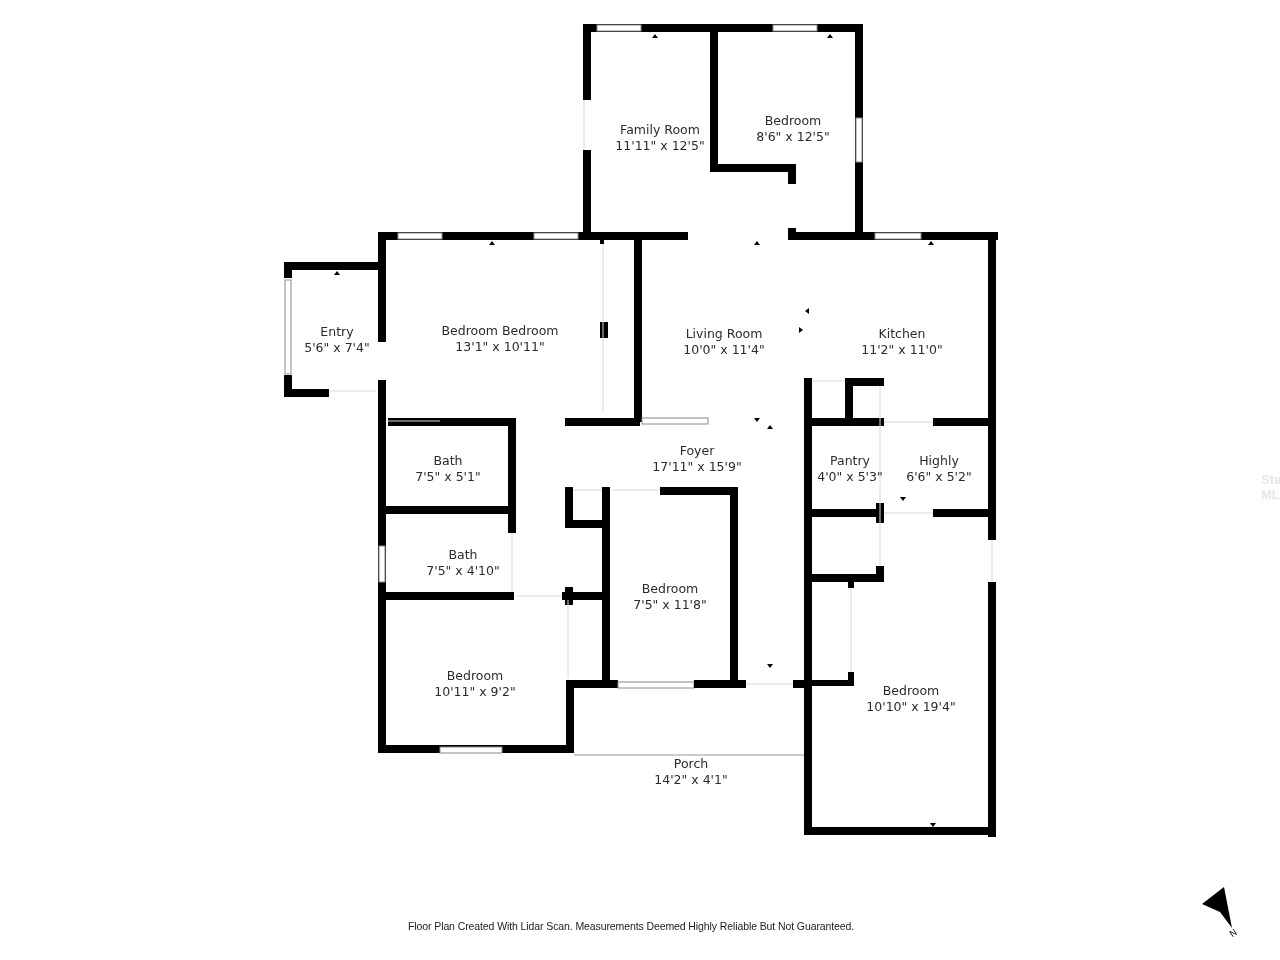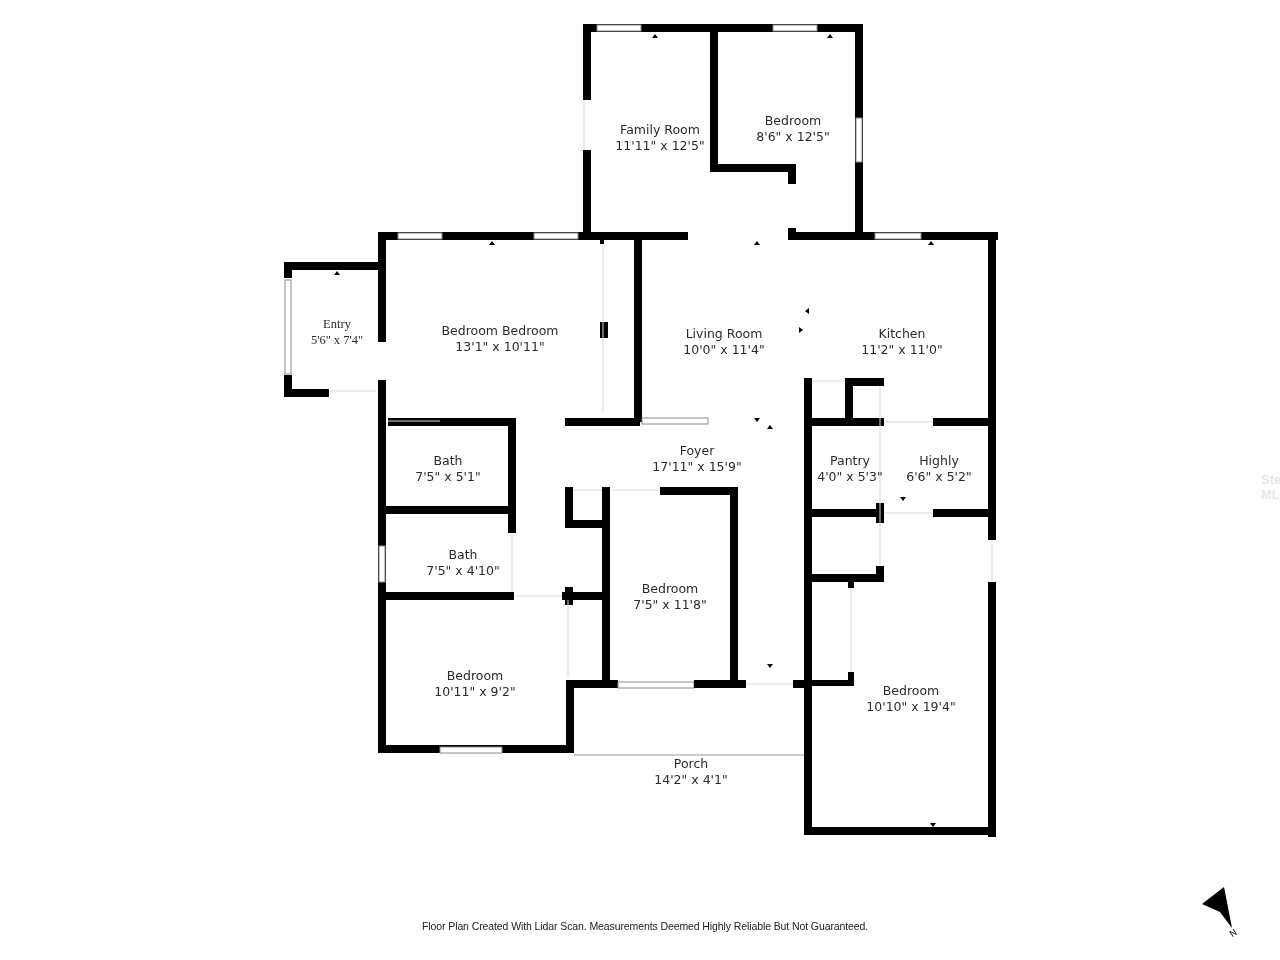--- a/index.html
+++ b/index.html
@@ -9,21 +9,21 @@
   .wall { fill: #000; }
   .win { fill: #fff; stroke: #8a8a8a; stroke-width: 1; }
   .opening { stroke: #d8d8d8; stroke-width: 1; }
   .tick { fill: #000; }
   .room-label { position: absolute; transform: translate(-50%, -50%);
                 text-align: center; color: #2b2b2b; font-size: 12.5px;
                 line-height: 16px; white-space: nowrap; }
   .room-label .dim { display: block; }
   .footer-note { position: absolute; left: 408px; top: 920px;
                  font-family: "Liberation Sans", sans-serif; font-size: 10.5px; color: #222;
-                 letter-spacing: -0.1px; margin-left: 14px; }
+                 letter-spacing: -0.1px; }
   .watermark { position: absolute; left: 1261px; top: 472px; font-size: 13px;
                color: #e6e6e6; font-family: "Liberation Sans", sans-serif; font-weight: bold; }
   .compass { position: absolute; left: 1198px; top: 884px; width: 50px; height: 60px; }
   .compass-n { position: absolute; left: 1230px; top: 928px; font-size: 9px; color: #111;
                transform: rotate(-35deg); }
 </style>
 </head>
 <body>
 
 <svg id="plan" width="1280" height="960" viewBox="0 0 1280 960">
@@ -139,21 +139,21 @@
 </svg>
 
 <div class="room-label" style="left:660px; top:138px;">
   <span>Family Room</span>
   <span class="dim">11'11" x 12'5"</span>
 </div>
 <div class="room-label" style="left:793px; top:129px;">
   <span>Bedroom</span>
   <span class="dim">8'6" x 12'5"</span>
 </div>
-<div class="room-label" style="left:337px; top:332px;font-family:Liberation Serif, serif;">
+<div class="room-label" style="left:337px; top:340px;">
   <span>Entry</span>
   <span class="dim">5'6" x 7'4"</span>
 </div>
 <div class="room-label" style="left:500px; top:339px;">
   <span>Bedroom Bedroom</span>
   <span class="dim">13'1" x 10'11"</span>
 </div>
 <div class="room-label" style="left:724px; top:342px;">
   <span>Living Room</span>
   <span class="dim">10'0" x 11'4"</span>

